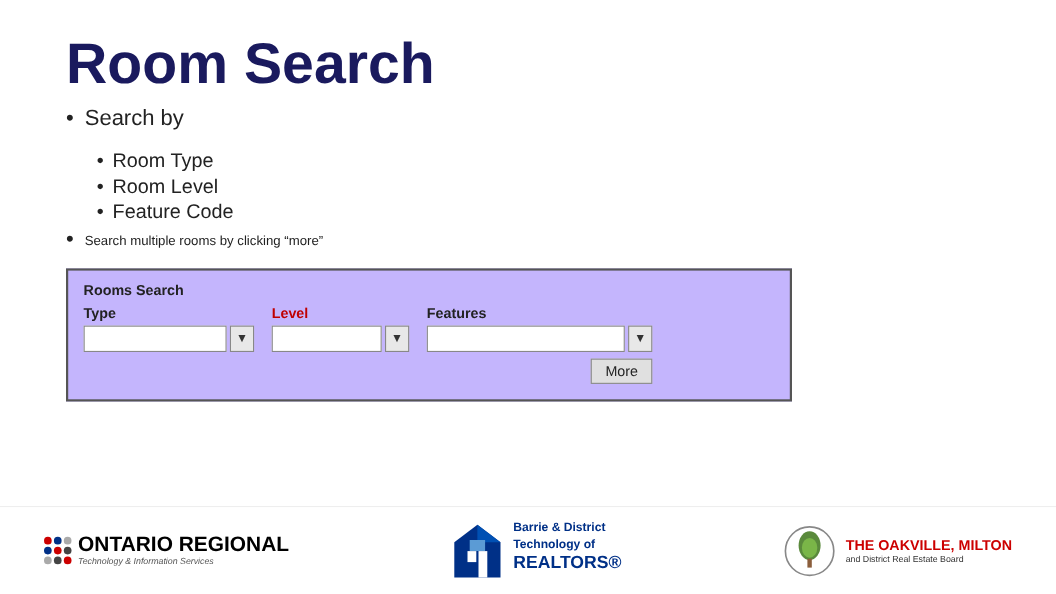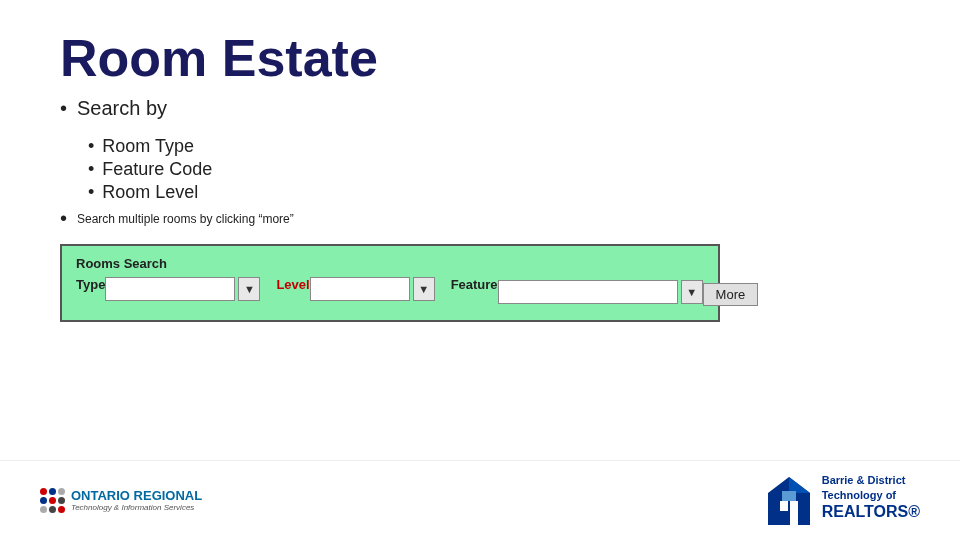--- a/index.html
+++ b/index.html
@@ -83,40 +83,40 @@
       content: '•';
       font-size: 20px;
       margin-right: 10px;
       color: #222;
     }
 
     .rooms-search-box {
       border: 2px solid #555;
       width: 660px;
       padding: 10px 14px 14px 14px;
-      background: #86efac;
+      background: #c4b5fd;
       margin-left: 0;
     }
 
     .rooms-search-title {
       font-size: 13px;
       font-weight: bold;
       color: #222;
       margin-bottom: 6px;
     }
 
     .rooms-search-fields {
       display: flex;
       align-items: flex-start;
       gap: 16px;
     }
 
     .field-group {
       display: flex;
-      flex-direction: row;
+      flex-direction: column;
     }
 
     .field-label {
       font-size: 13px;
       font-weight: bold;
       color: #222;
       margin-bottom: 4px;
     }
 
     .field-label.level-label {
@@ -213,23 +213,23 @@
       border-radius: 50%;
     }
 
     .dot-red { background: #cc0000; }
     .dot-blue { background: #003087; }
     .dot-gray { background: #aaa; }
     .dot-dark { background: #444; }
 
     .ontario-text {
       font-family: 'Arial Black', Arial, sans-serif;
-      font-size: 13px;
+      font-size: 19px;
       font-weight: 900;
-      color: #0369a1;
+      color: #000000;
       text-transform: uppercase;
       line-height: 1.1;
     }
 
     .ontario-sub {
       font-size: 8px;
       color: #555;
       font-style: italic;
     }
 
@@ -283,37 +283,37 @@
       color: #333;
       font-weight: normal;
       text-transform: none;
     }
   </style>
 </head>
 <body>
 
 <div class="main-content">
 
-  <h1 class="page-title">Room Estate</h1>
+  <h1 class="page-title">Room Search</h1>
 
   <ul class="bullet-list">
     <li>
       <span>Search by</span>
     </li>
   </ul>
 
   <ul class="sub-bullet-list">
     <li>
       <span>Room Type</span>
     </li>
     <li>
-      <span>Feature Code</span>
+      <span>Room Level</span>
     </li>
     <li>
-      <span>Room Level</span>
+      <span>Feature Code</span>
     </li>
   </ul>
 
   <div class="search-multiple">
     <span>Search multiple rooms by clicking “more”</span>
   </div>
 
   <div class="rooms-search-box">
     <div class="rooms-search-title">Rooms Search</div>
     <div class="rooms-search-fields">
@@ -328,21 +328,21 @@
 
       <div class="field-group">
         <div class="field-label level-label">Level</div>
         <div class="field-row">
           <input type="text" class="field-input level-input" value="" style="">
           <div class="dropdown-arrow">▼</div>
         </div>
       </div>
 
       <div class="field-group">
-        <div class="field-label">Feature</div>
+        <div class="field-label">Features</div>
         <div class="field-row">
           <input type="text" class="field-input features-input" value="" style="">
           <div class="dropdown-arrow">▼</div>
         </div>
         <button class="more-button">More</button>
       </div>
 
     </div>
   </div>
 </div>
@@ -382,14 +382,27 @@
       <rect x="26" y="28" width="8" height="24" fill="white"></rect>
       <polygon points="18,18 32,18 32,28 18,28" fill="#5b9bd5"></polygon>
     </svg>
     <div>
       <div class="barrie-text">Barrie &amp; District</div>
       <div class="barrie-text">Technology of</div>
       <div class="barrie-realtors">REALTORS®</div>
     </div>
   </div>
 
+  <div class="oakville-logo">
+    <svg class="oakville-icon" viewBox="0 0 50 50">
+
+      <circle cx="25" cy="25" r="22" fill="none" stroke="#888" stroke-width="1.5"></circle>
+      <ellipse cx="25" cy="20" rx="10" ry="13" fill="#5a8a3c"></ellipse>
+      <ellipse cx="25" cy="22" rx="7" ry="9" fill="#7ab648"></ellipse>
+      <rect x="23" y="32" width="4" height="8" fill="#8B5E3C"></rect>
+    </svg>
+    <div>
+      <div class="oakville-text">The Oakville, Milton</div>
+      <div class="oakville-sub">and District Real Estate Board</div>
+    </div>
+  </div>
 
 </div>
 
 </body></html>

